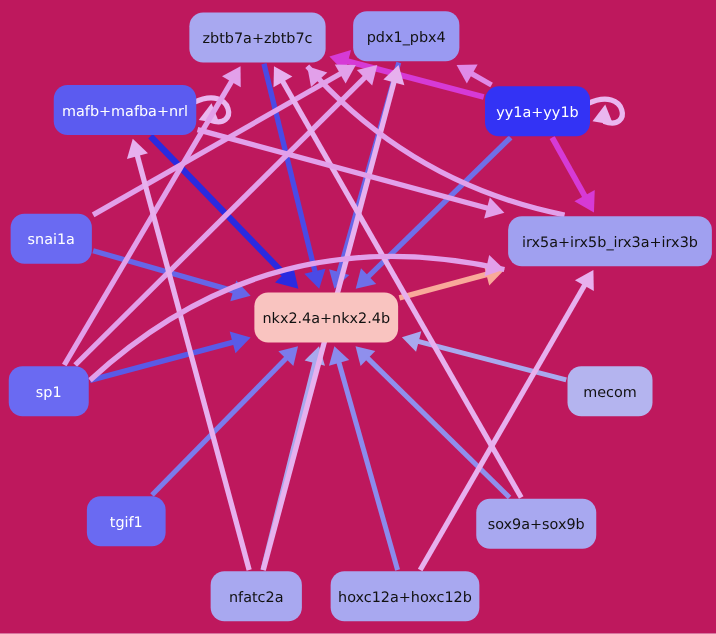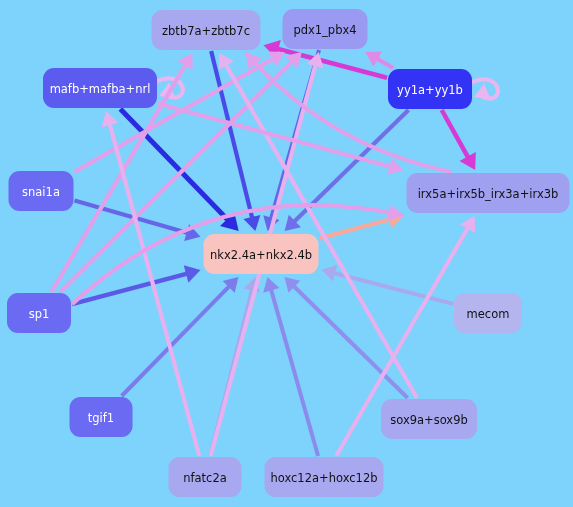--- a/index.html
+++ b/index.html
@@ -1,19 +1,19 @@
 <!DOCTYPE html>
 <html><head>
 <meta charset="utf-8">
 <style>
   html,body{margin:0;padding:0;background:#ffffff;}
   #canvas-wrap{
     position:relative;
     width:573px;height:507px;
-    background:#7dd3fc;
+    background:#be185d;
     overflow:hidden;
     font-family:"DejaVu Sans", sans-serif;
   }
   svg#net{position:absolute;left:0;top:0;width:573px;height:507px;}
   .node-rect{stroke:none;}
   .node-label{
     font-family:"DejaVu Sans", sans-serif;
     text-anchor:middle;
     dominant-baseline:central;
     pointer-events:none;

